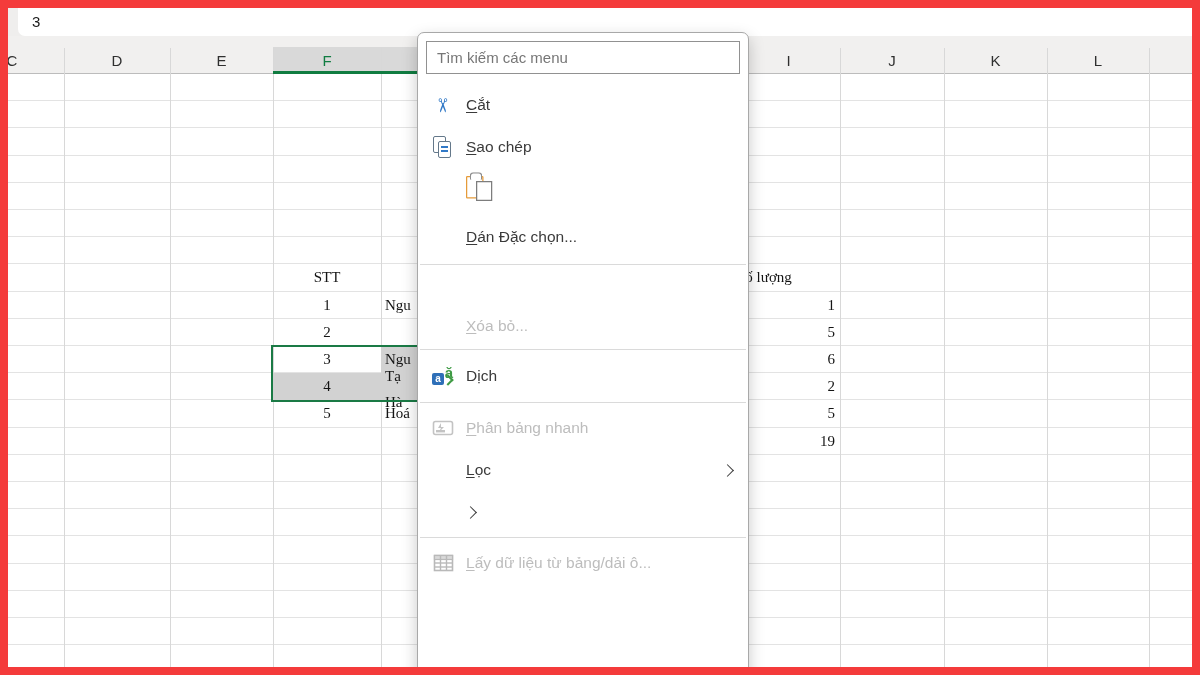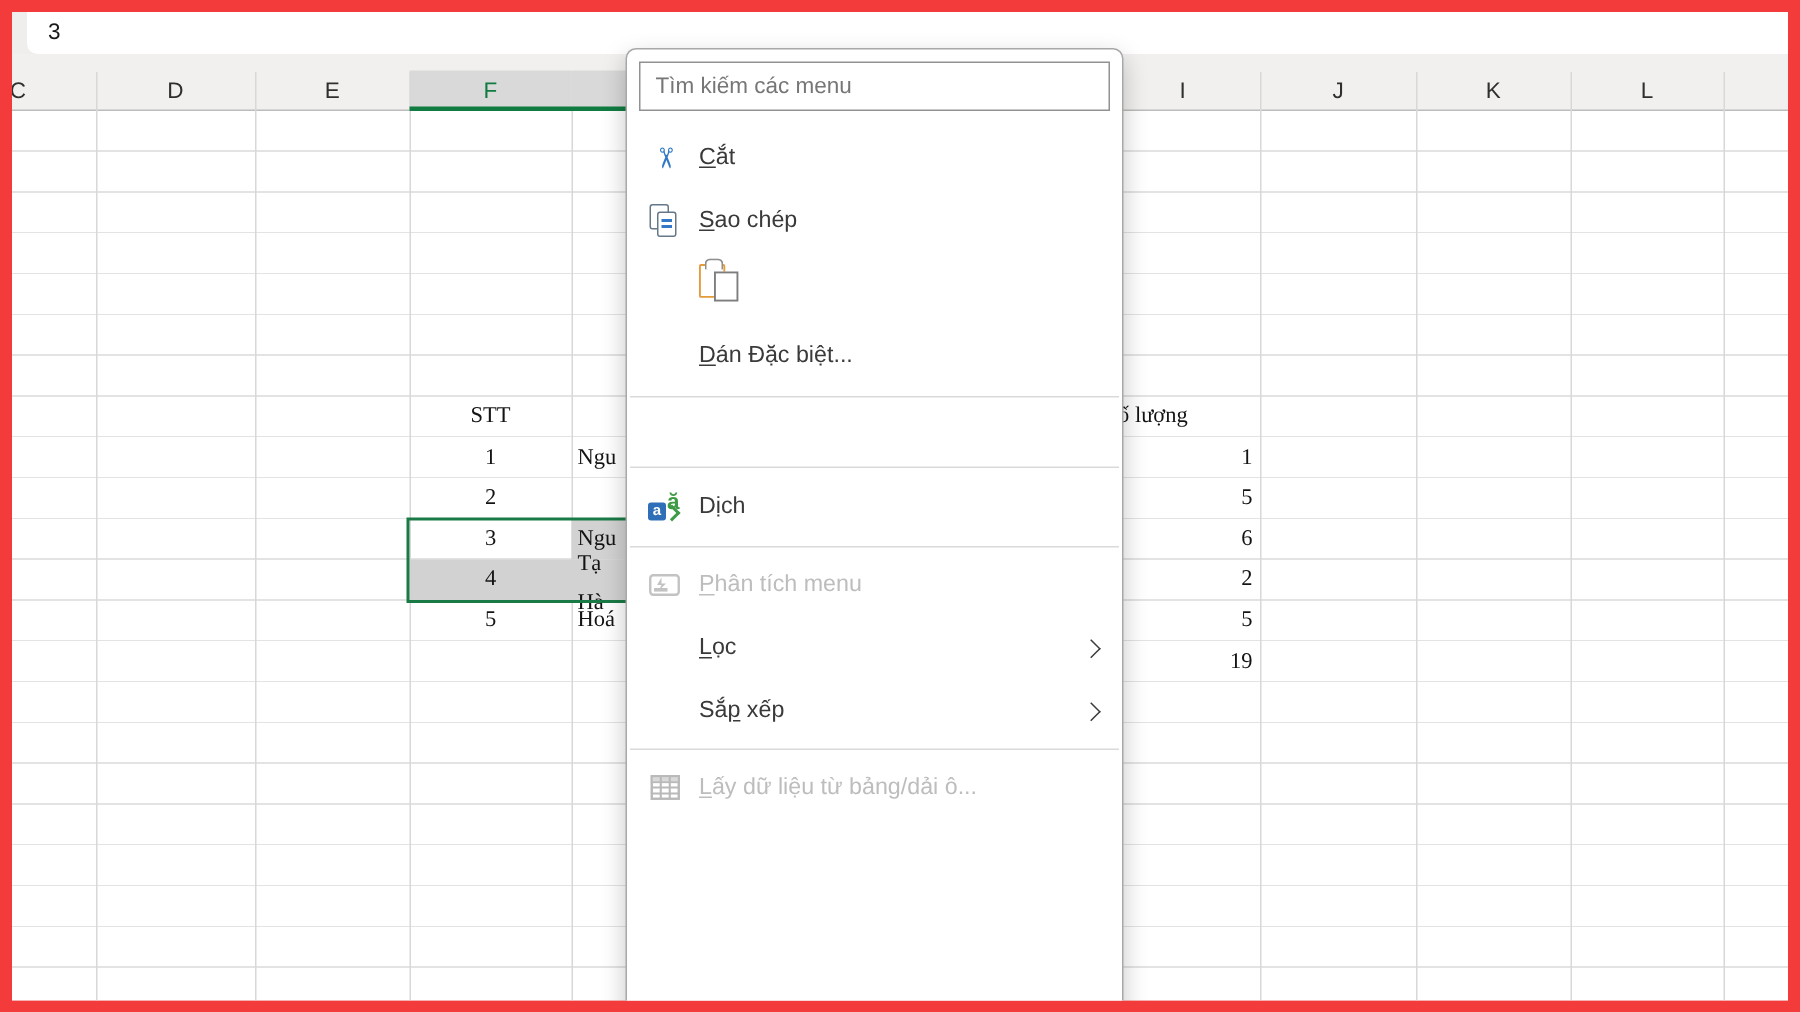--- a/index.html
+++ b/index.html
@@ -151,29 +151,33 @@
             <span class="clipboard big">
                 <span class="board"></span>
                 <span class="clip"></span>
                 <span class="page"></span>
               </span>
           </span>
         </li>
 
         <li class="mi h46">
           <span class="ic"></span>
-          <span class="lbl"><span></span><span class="k">D</span><span>án Đặc biệt...</span></span>
+          <span class="lbl"><span></span><span class="k">D</span><span>án Đặc chọn...</span></span>
         </li>
 
         <li class="msep"></li>
 
         <li class="mi h38 dis">
           <span class="ic"></span>
         </li>
 
+        <li class="mi h38 dis">
+          <span class="ic"></span>
+          <span class="lbl"><span></span><span class="k">X</span><span>óa bỏ...</span></span>
+        </li>
 
 
         <li class="msep"></li>
 
         <li class="mi h44">
           <span class="ic">
             <span style="position:relative;width:22px;height:20px;display:block;">
               <span class="tr-green">ă</span>
               <span class="tr-blue">a</span>
               <span class="tr-arrow"></span>
@@ -185,32 +189,31 @@
         <li class="msep"></li>
 
         <li class="mi h42 dis">
           <span class="ic">
             <svg width="22" height="18" viewBox="0 0 22 18">
               <rect x="1.5" y="2.5" width="19" height="13" rx="2" fill="none" stroke="#c3c3c3" stroke-width="1.6"></rect>
               <path d="M9 4 L6 9 L9 9 L7 13 L12 8 L9 8 Z" fill="#c3c3c3"></path>
               <rect x="4" y="11" width="9" height="2.4" fill="#c3c3c3"></rect>
             </svg>
           </span>
-          <span class="lbl"><span></span><span class="k">P</span><span>hân tích menu</span></span>
+          <span class="lbl"><span></span><span class="k">P</span><span>hân bảng nhanh</span></span>
         </li>
 
         <li class="mi h42">
           <span class="ic"></span>
           <span class="lbl"><span></span><span class="k">L</span><span>ọc</span></span>
           <span class="chev"></span>
         </li>
 
         <li class="mi h42">
           <span class="ic"></span>
-          <span class="lbl"><span>Sắ</span><span class="k">p</span><span> xếp</span></span>
           <span class="chev"></span>
         </li>
 
         <li class="msep"></li>
 
         <li class="mi h42 dis">
           <span class="ic">
             <svg width="21" height="18" viewBox="0 0 21 18">
               <rect x="1.5" y="1.5" width="18" height="15" fill="none" stroke="#b9b9b9" stroke-width="1.6"></rect>
               <rect x="1.5" y="1.5" width="18" height="4" fill="#d9d9d9" stroke="#b9b9b9" stroke-width="1.2"></rect>

